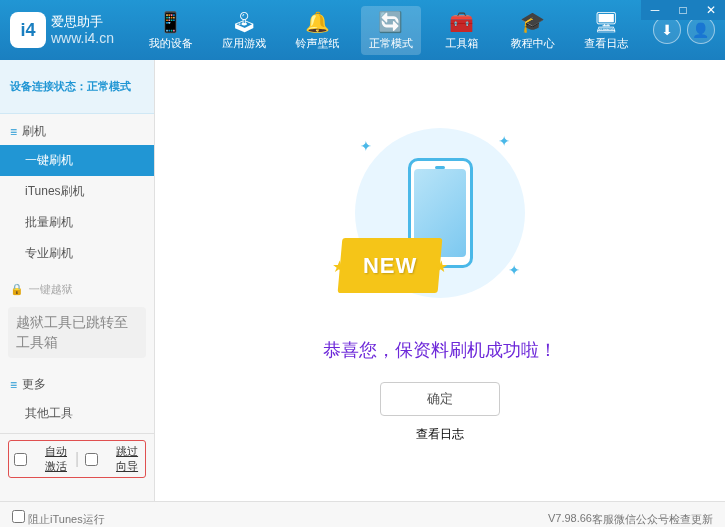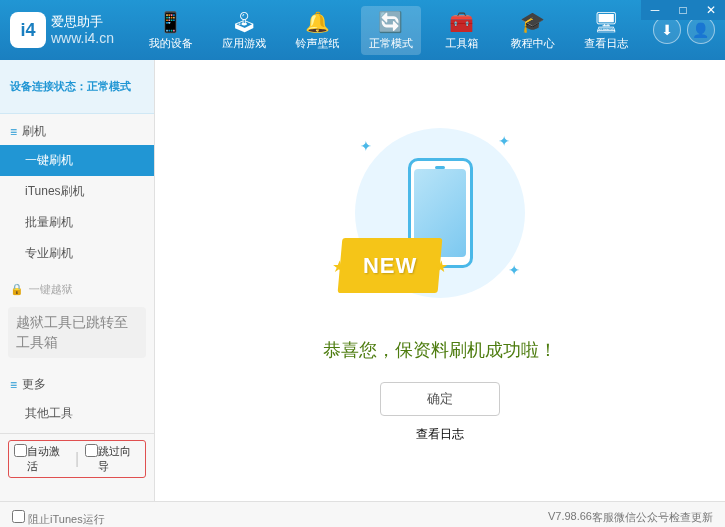--- a/index.html
+++ b/index.html
@@ -175,23 +175,24 @@
       padding: 4px 0;
       border: 1.5px solid #e05050;
       border-radius: 3px;
       padding: 3px 5px;
       margin-bottom: 4px;
     }
     .auto-activate-row label {
       font-size: 11px;
       color: #333;
       display: flex;
-      align-items: flex-start;
-      gap: 0;
-      cursor: pointer;
+      align-items: center;
+      gap: 18px;
+      cursor: pointer;
+      text-decoration: underline;
     }
     .auto-activate-row .divider { color: #ccc; margin: 0 2px; }
 
     
     .content {
       flex: 1;
       display: flex;
       flex-direction: column;
       align-items: center;
       justify-content: center;
@@ -275,21 +276,21 @@
       color: white;
       transform: skewX(5deg);
       text-shadow: 1px 1px 2px rgba(0,0,0,0.2);
       letter-spacing: 1px;
     }
     .star-left { position: absolute; left: -8px; top: 50%; transform: translateY(-50%); color: #f5c518; font-size: 16px; }
     .star-right { position: absolute; right: -8px; top: 50%; transform: translateY(-50%); color: #f5c518; font-size: 16px; }
 
     .success-title {
       font-size: 18px;
-      color: #4d7c0f;
+      color: #6d28d9;
       margin-bottom: 20px;
       font-weight: normal;
     }
 
     .confirm-btn {
       width: 120px;
       height: 34px;
       background: white;
       border: 1px solid #ccc;
       border-radius: 4px;
@@ -308,22 +309,22 @@
       cursor: pointer;
       text-decoration: none;
     }
 
     
     .footer {
       height: 26px;
       background: #f7f7f7;
       border-top: 1px solid #e0e0e0;
       display: flex;
-      align-items: flex-start;
-      padding: 8px 12px;
+      align-items: flex-end;
+      padding: 0 12px;
       font-size: 11px;
       color: #777;
       gap: 20px;
     }
     .footer-left { flex: 1; }
     .footer-right { display: flex; }
     .footer-link { color: #777; cursor: pointer; }
   </style>
 </head>
 <body>

